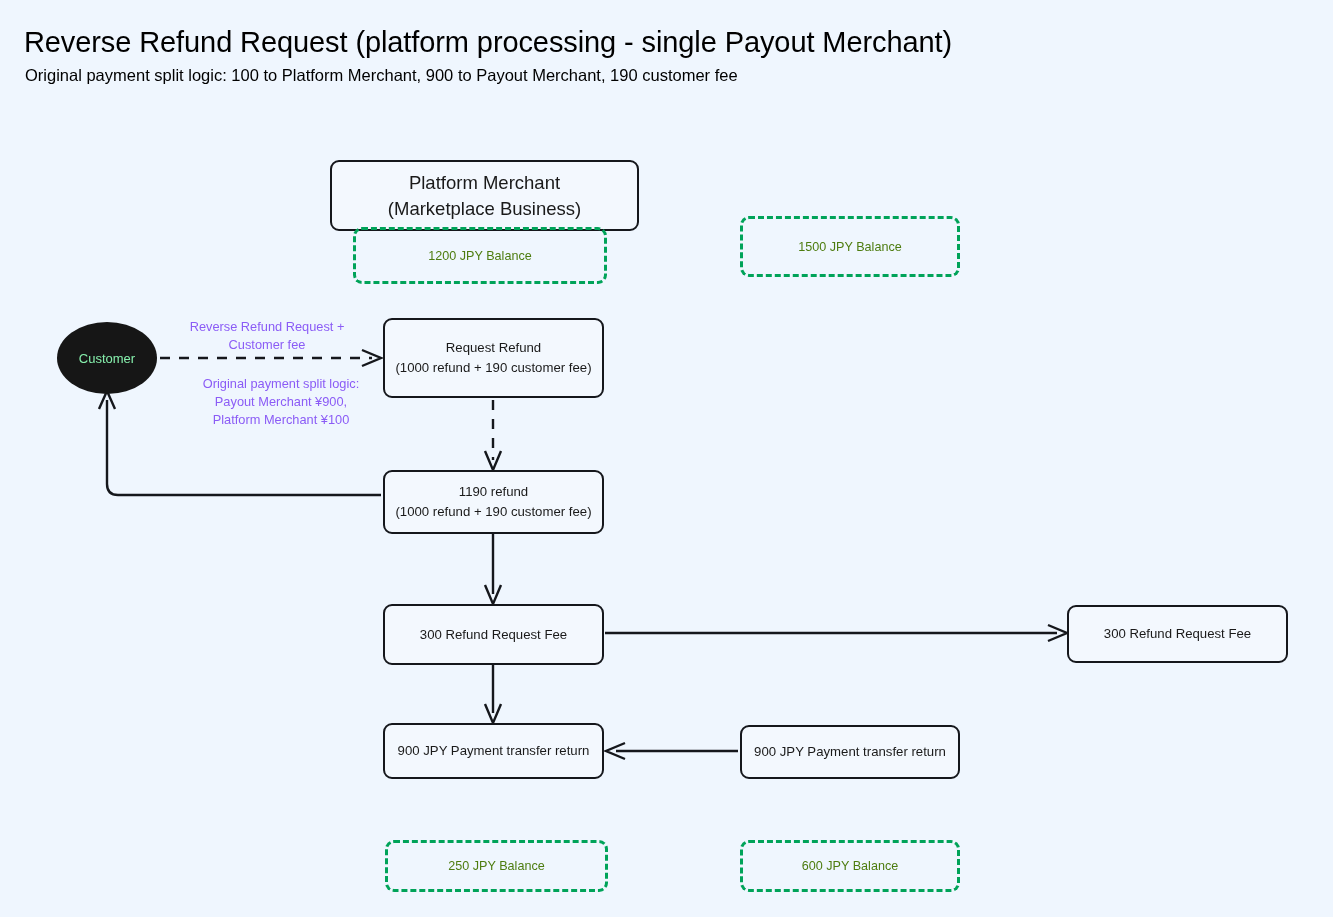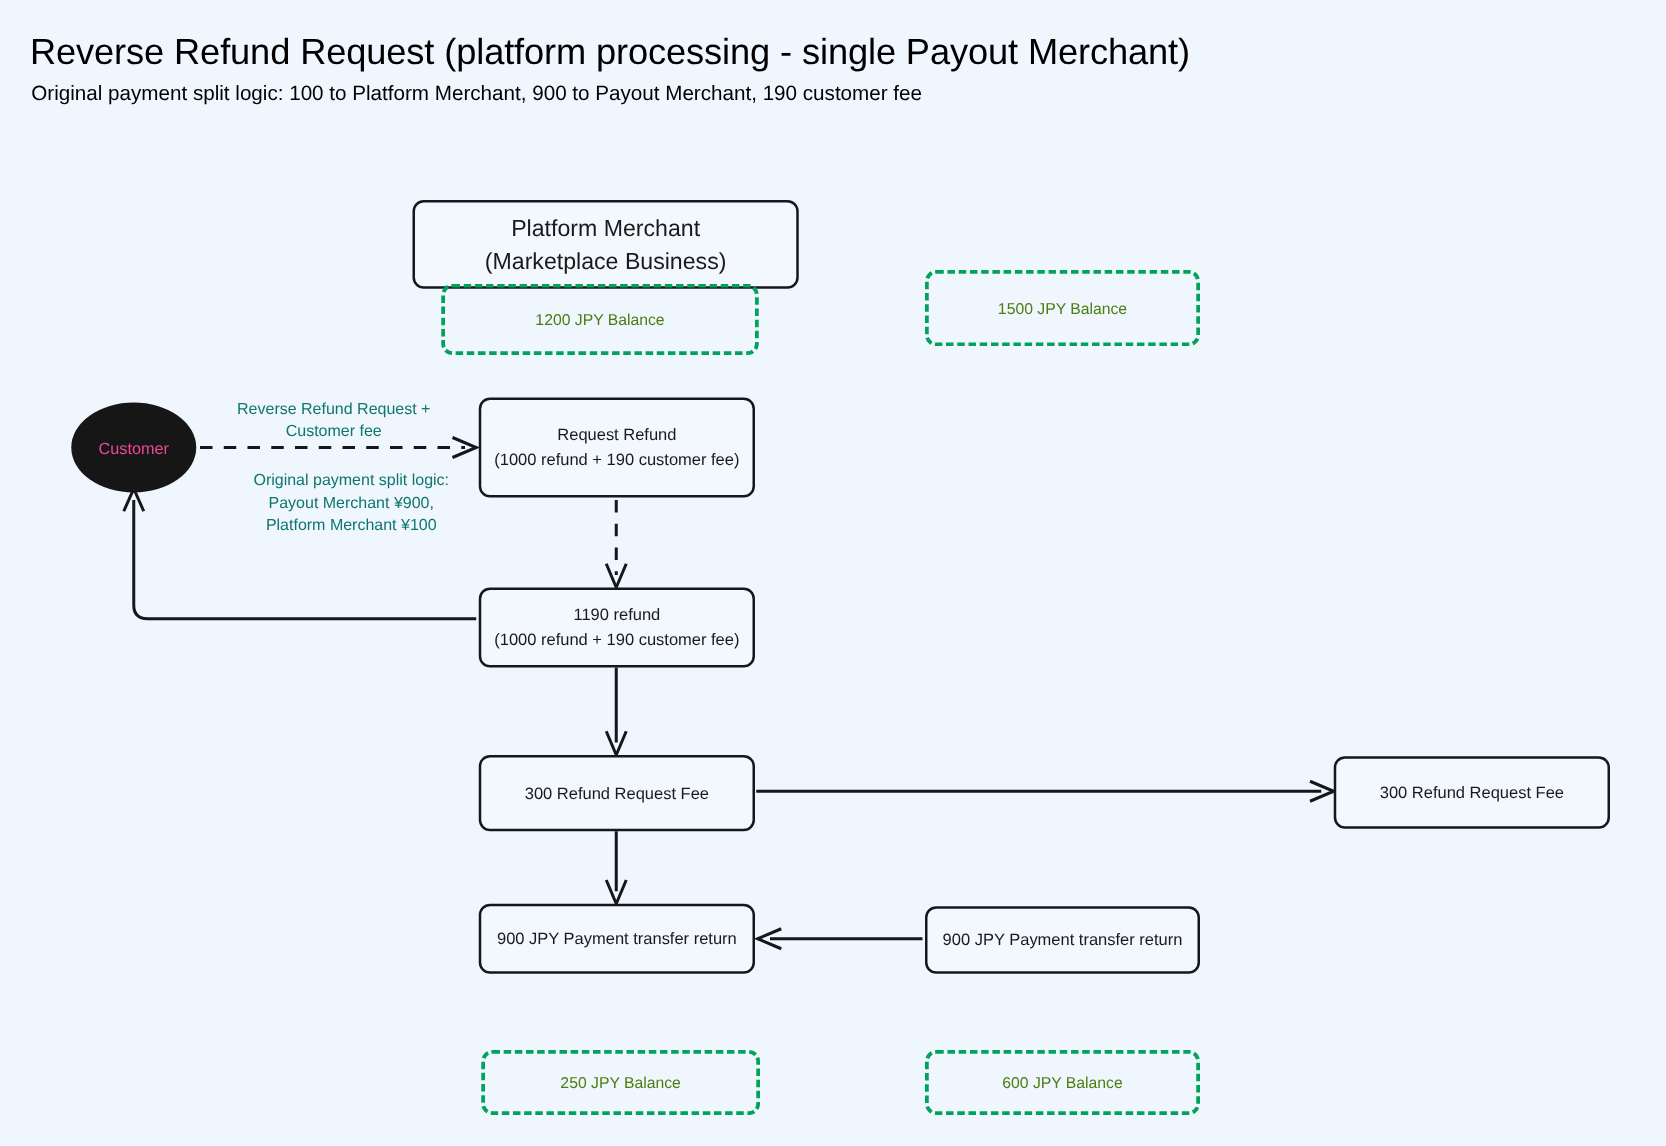--- a/index.html
+++ b/index.html
@@ -79,29 +79,29 @@
   }
 
   
   .actor-ellipse {
     position: absolute;
     background: #161616;
     border-radius: 50%;
     display: flex;
     align-items: center;
     justify-content: center;
-    color: #ec4899;
+    color: #86efac;
     font-size: 13px;
   }
 
   
   .edge-label {
     position: absolute;
     font-size: 12.8px;
-    color: #0f766e;
+    color: #8b5cf6;
     text-align: center;
     line-height: 1.42;
     white-space: nowrap;
   }
 
   
   #edges {
     position: absolute;
     left: 0; top: 0;
     width: 1333px;

